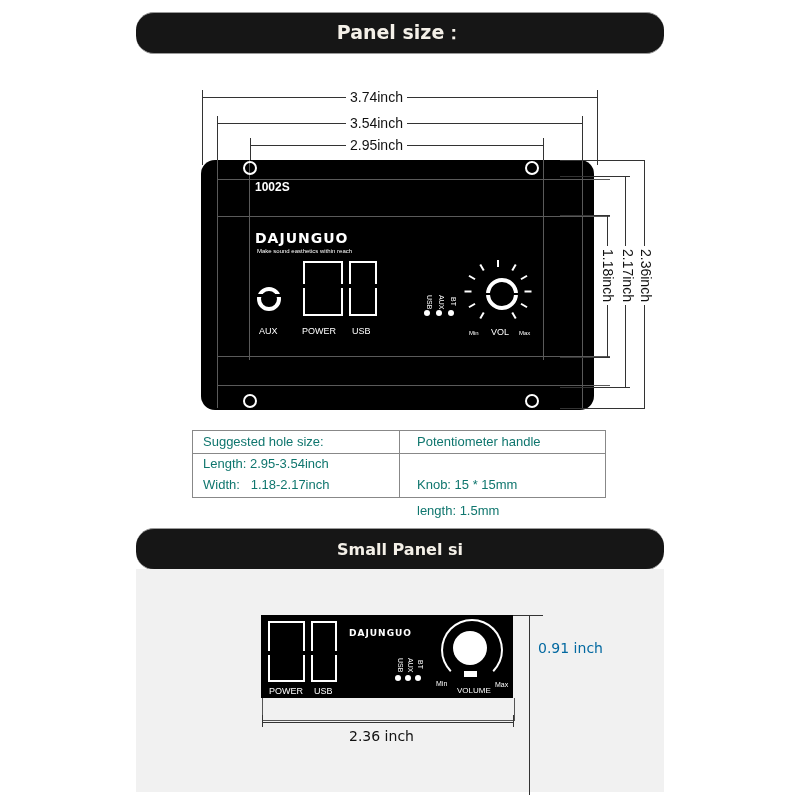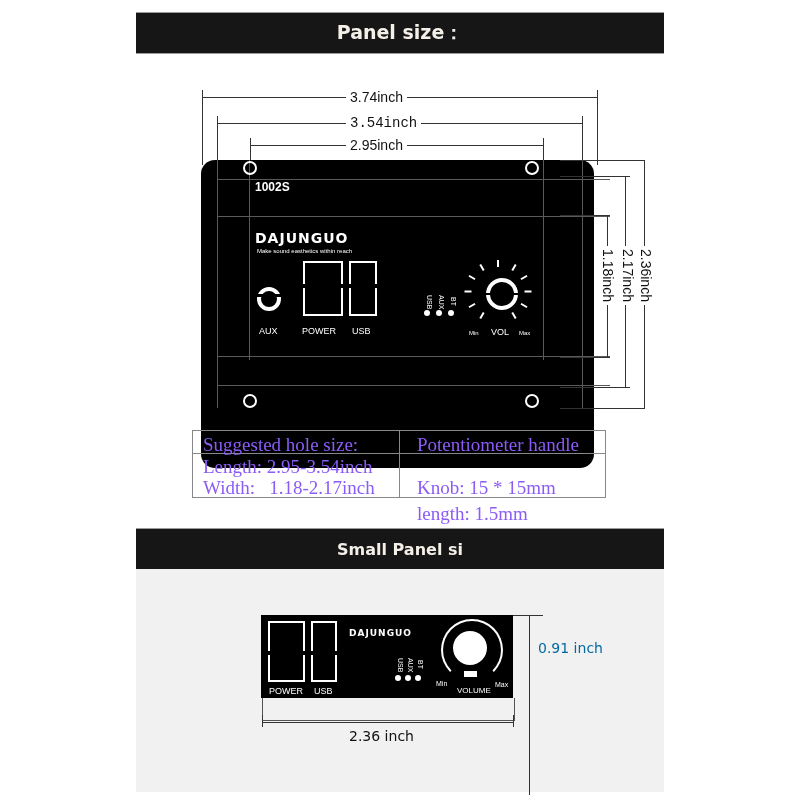--- a/index.html
+++ b/index.html
@@ -1,54 +1,54 @@
 <!DOCTYPE html>
 <html><head>
 <meta charset="utf-8">
 <style>
   html, body { margin:0; padding:0; }
   body { width:800px; height:800px; background:#ffffff; position:relative; overflow:hidden; font-family:"Liberation Sans", sans-serif; }
-  .banner { position:absolute; left:136px; width:528px; background:#161616; border-top:1px solid #9a9a9a; border-bottom:1px solid #9a9a9a; display:flex; align-items:center; justify-content:center; font-family:"DejaVu Sans", sans-serif; font-weight:bold; color:#f4f0e8; }
+  .banner { position:absolute; left:136px; width:528px; background:#161616; border-top:1px solid #9a9a9a; border-bottom:1px solid #9a9a9a; display:flex; align-items:center; justify-content:center; font-family:"DejaVu Sans", sans-serif; font-weight:bold; color:#f4f0e8;border-radius:18px; }
   .banner .gold { color:#e0c08c; }
   #banner1 { top:12px; height:40px; font-size:19px; }
   #banner2 { top:528px; height:40px; font-size:16px; }
   .lower-bg { position:absolute; left:136px; top:569px; width:528px; height:223px; background:#f1f1f1; }
   .hline { position:absolute; height:1px; background:#333; }
   .vline { position:absolute; width:1px; background:#333; }
   .dimlabel { position:absolute; font-size:14px; color:#111; background:#fff; padding:0 4px; line-height:16px; }
-  .panel { position:absolute; left:201px; top:160px; width:393px; height:308px; background:#000; border-radius:14px; }
+  .panel { position:absolute; left:201px; top:160px; width:393px; height:250px; background:#000; border-radius:14px; }
   .gl { position:absolute; background:#5a5a5a; }
   .hole { position:absolute; width:10px; height:10px; border:2px solid #fff; border-radius:50%; }
   .wtxt { position:absolute; color:#fff; }
   .logo { position:absolute; color:#fff; font-family:"DejaVu Sans", sans-serif; font-weight:bold; letter-spacing:1px; }
   .seg { position:absolute; border:2px solid #fff; }
   .led { position:absolute; width:6px; height:6px; border-radius:50%; background:#fff; }
   .ledlbl { position:absolute; color:#fff; font-size:7px; transform:rotate(90deg); transform-origin:left top; }
   .tick { position:absolute; width:2px; height:7px; background:#fff; transform-origin:center; }
-  .table { position:absolute; left:192px; top:430px; width:412px; height:66px; border:1px solid #888; font-family:Liberation Serif, serif; font-size:19px; color:#8b5cf6; }
+  .table { position:absolute; left:192px; top:430px; width:412px; height:66px; border:1px solid #888; font-family:Liberation Sans, sans-serif; font-size:13px; color:#0f766e; }
   .table .row { position:absolute; white-space:nowrap; }
   .vtext { position:absolute; transform:rotate(90deg); transform-origin:left top; font-size:14px; color:#111; background:#fff; white-space:nowrap; padding:0 3px; }
 </style>
 </head>
 <body>
 
 <div id="banner1" class="banner">
   <span>Panel size：</span>
 </div>
 
 <div>
   <div class="hline" style="left:202px;top:97px;width:396px;"></div>
   <div class="vline" style="left:202px;top:90px;height:75px;"></div>
   <div class="vline" style="left:597px;top:90px;height:75px;"></div>
   <div class="dimlabel" style="left:346px;top:89px;">3.74inch</div>
 
   <div class="hline" style="left:217px;top:123px;width:365px;"></div>
   <div class="vline" style="left:217px;top:116px;height:290px;"></div>
   <div class="vline" style="left:582px;top:116px;height:290px;"></div>
-  <div class="dimlabel" style="left:346px;top:115px;font-family:Liberation Mono, monospace;">3.54inch</div>
+  <div class="dimlabel" style="left:346px;top:115px;">3.54inch</div>
 
   <div class="hline" style="left:250px;top:145px;width:293px;"></div>
   <div class="vline" style="left:250px;top:138px;height:250px;"></div>
   <div class="vline" style="left:543px;top:138px;height:250px;"></div>
   <div class="dimlabel" style="left:346px;top:137px;">2.95inch</div>
 </div>
 
 <div class="panel">
   <div class="gl" style="left:16px;top:0;width:1px;height:248px;"></div>
   <div class="gl" style="left:48px;top:0;width:1px;height:200px;"></div>

